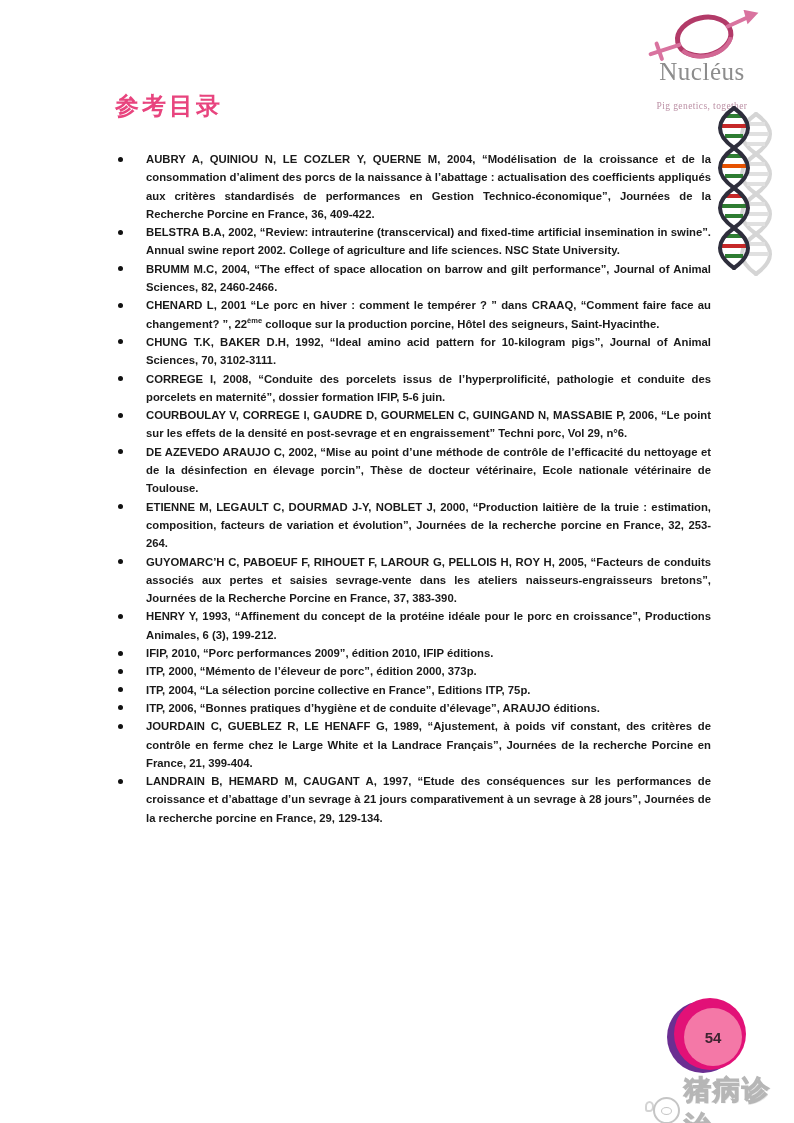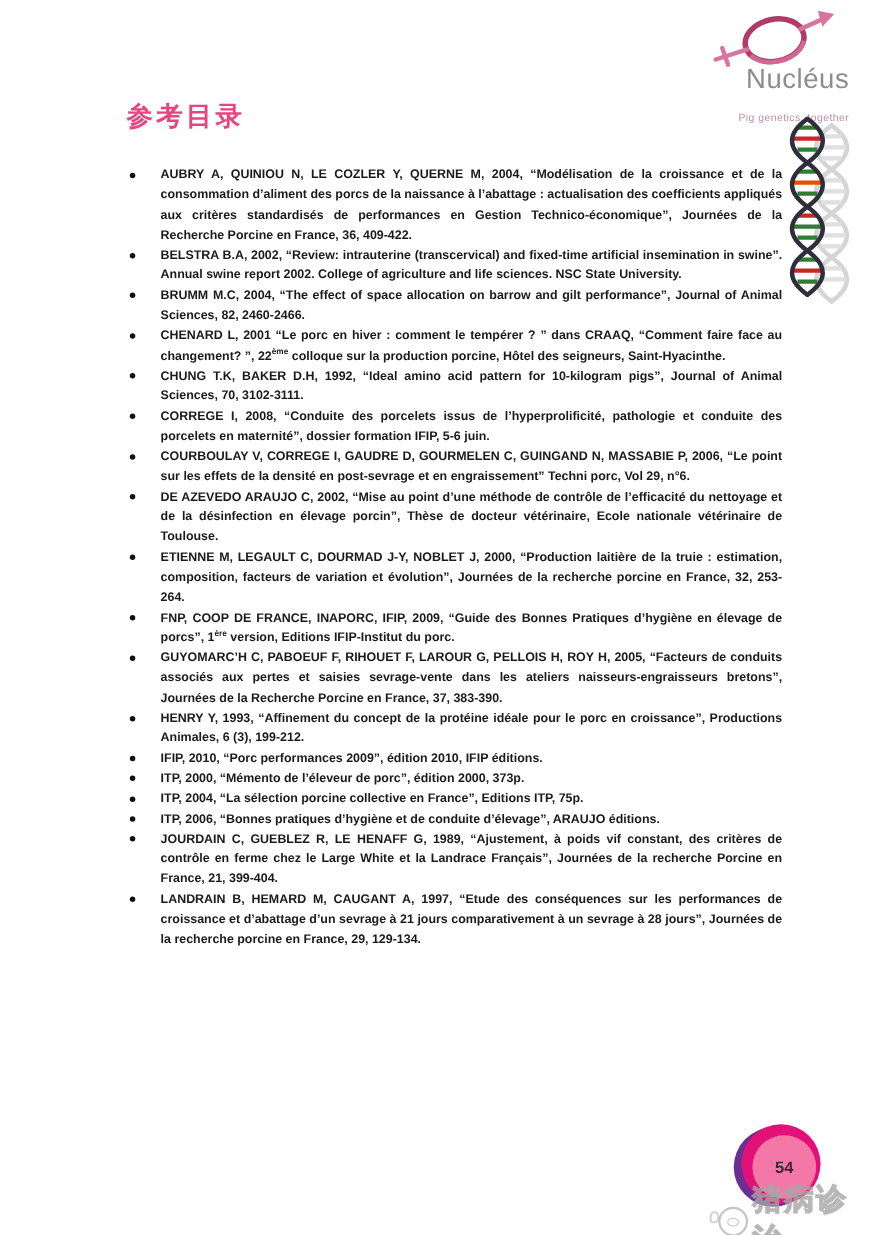--- a/index.html
+++ b/index.html
@@ -4,21 +4,21 @@
 <style>
   * { margin:0; padding:0; box-sizing:border-box; }
   html,body { background:#ffffff; }
   body { font-family:"Liberation Sans","DejaVu Sans",sans-serif; }
   .page {
     position:relative; width:794px; height:1123px; background:#fff;
     overflow:hidden; margin:0 auto;
   }
 
   
-  .brand { position:absolute; top:10px; right:22px; width:140px; text-align:right; }
+  .brand { position:absolute; top:10px; right:22px; width:140px; text-align:center;font-family:Liberation Serif, serif; }
   .brand-symbol { display:block; margin:0 auto; }
   .brand-name { font-size:25px; color:var(--logo-gray); font-weight:400; letter-spacing:.5px; margin-top:-4px; }
   .brand-tagline { font-size:9.5px; color:var(--logo-tagline); margin-top:15px; letter-spacing:.4px; }
 
   
   .dna { position:absolute; top:106px; right:8px; }
   .dna .strand { fill:none; stroke:var(--dna-strand); stroke-width:4; stroke-linecap:round; }
   .dna .rung-green { stroke:var(--dna-green); stroke-width:4; }
   .dna .rung-red { stroke:var(--dna-red); stroke-width:4; }
   .dna .rung-orange { stroke:var(--dna-orange); stroke-width:4; }
@@ -37,21 +37,21 @@
     position:absolute; top:150px; left:115px; width:596px;
     list-style:none; color:var(--text-black);
     font-size:11.3px; line-height:18.3px;
   }
   .ref-item { display:flex;font-weight:bold; }
   .bullet { flex:none; width:5px; height:5px; border-radius:50%; background:#111; margin:6.5px 23px 0 3px; }
   .ref-text { flex:1; text-align:justify; }
   .ref-text sup { font-size:7.5px; vertical-align:super; line-height:0; }
 
   
-  .badge { position:absolute; top:1022px; left:667px; width:80px; height:78px; }
+  .badge { position:absolute; top:998px; left:667px; width:80px; height:78px; }
   .badge .c { position:absolute; border-radius:50%; }
   .badge .c-purple { width:72px; height:72px; left:0; top:3px; background:var(--badge-purple); }
   .badge .c-magenta { width:72px; height:72px; left:7px; top:0; background:var(--badge-magenta); }
   .badge .c-pink { width:58px; height:58px; left:17px; top:10px; background:var(--badge-pink); }
   .badge .num {
     position:absolute; left:17px; top:10px; width:58px; height:58px;
     display:flex; align-items:center; justify-content:center;
     font-size:15px; font-weight:bold; color:var(--badge-number);
   }
 
@@ -160,24 +160,20 @@
       <li class="ref-item">
         <span class="bullet"></span>
         <div class="ref-text"><span>DE AZEVEDO ARAUJO C, 2002, “Mise au point d’une méthode de contrôle de l’efficacité du nettoyage et de la désinfection en élevage porcin”, Thèse de docteur vétérinaire, Ecole nationale vétérinaire de Toulouse.</span></div>
       </li>
       <li class="ref-item">
         <span class="bullet"></span>
         <div class="ref-text"><span>ETIENNE M, LEGAULT C, DOURMAD J-Y, NOBLET J, 2000, “Production laitière de la truie : estimation, composition, facteurs de variation et évolution”, Journées de la recherche porcine en France, 32, 253-264.</span></div>
       </li>
       <li class="ref-item">
         <span class="bullet"></span>
-        <div class="ref-text"><span>FNP, COOP DE FRANCE, INAPORC, IFIP, 2009, “Guide des Bonnes Pratiques d’hygiène en élevage de porcs”, 1</span><sup>ère</sup><span> version, Editions IFIP-Institut du porc.</span></div>
-      </li>
-      <li class="ref-item">
-        <span class="bullet"></span>
         <div class="ref-text"><span>GUYOMARC’H C, PABOEUF F, RIHOUET F, LAROUR G, PELLOIS H, ROY H, 2005, “Facteurs de conduits associés aux pertes et saisies sevrage-vente dans les ateliers naisseurs-engraisseurs bretons”, Journées de la Recherche Porcine en France, 37, 383-390.</span></div>
       </li>
       <li class="ref-item">
         <span class="bullet"></span>
         <div class="ref-text"><span>HENRY Y, 1993, “Affinement du concept de la protéine idéale pour le porc en croissance”, Productions Animales, 6 (3), 199-212.</span></div>
       </li>
       <li class="ref-item">
         <span class="bullet"></span>
         <div class="ref-text"><span>IFIP, 2010, “Porc performances 2009”, édition 2010, IFIP éditions.</span></div>
       </li>

